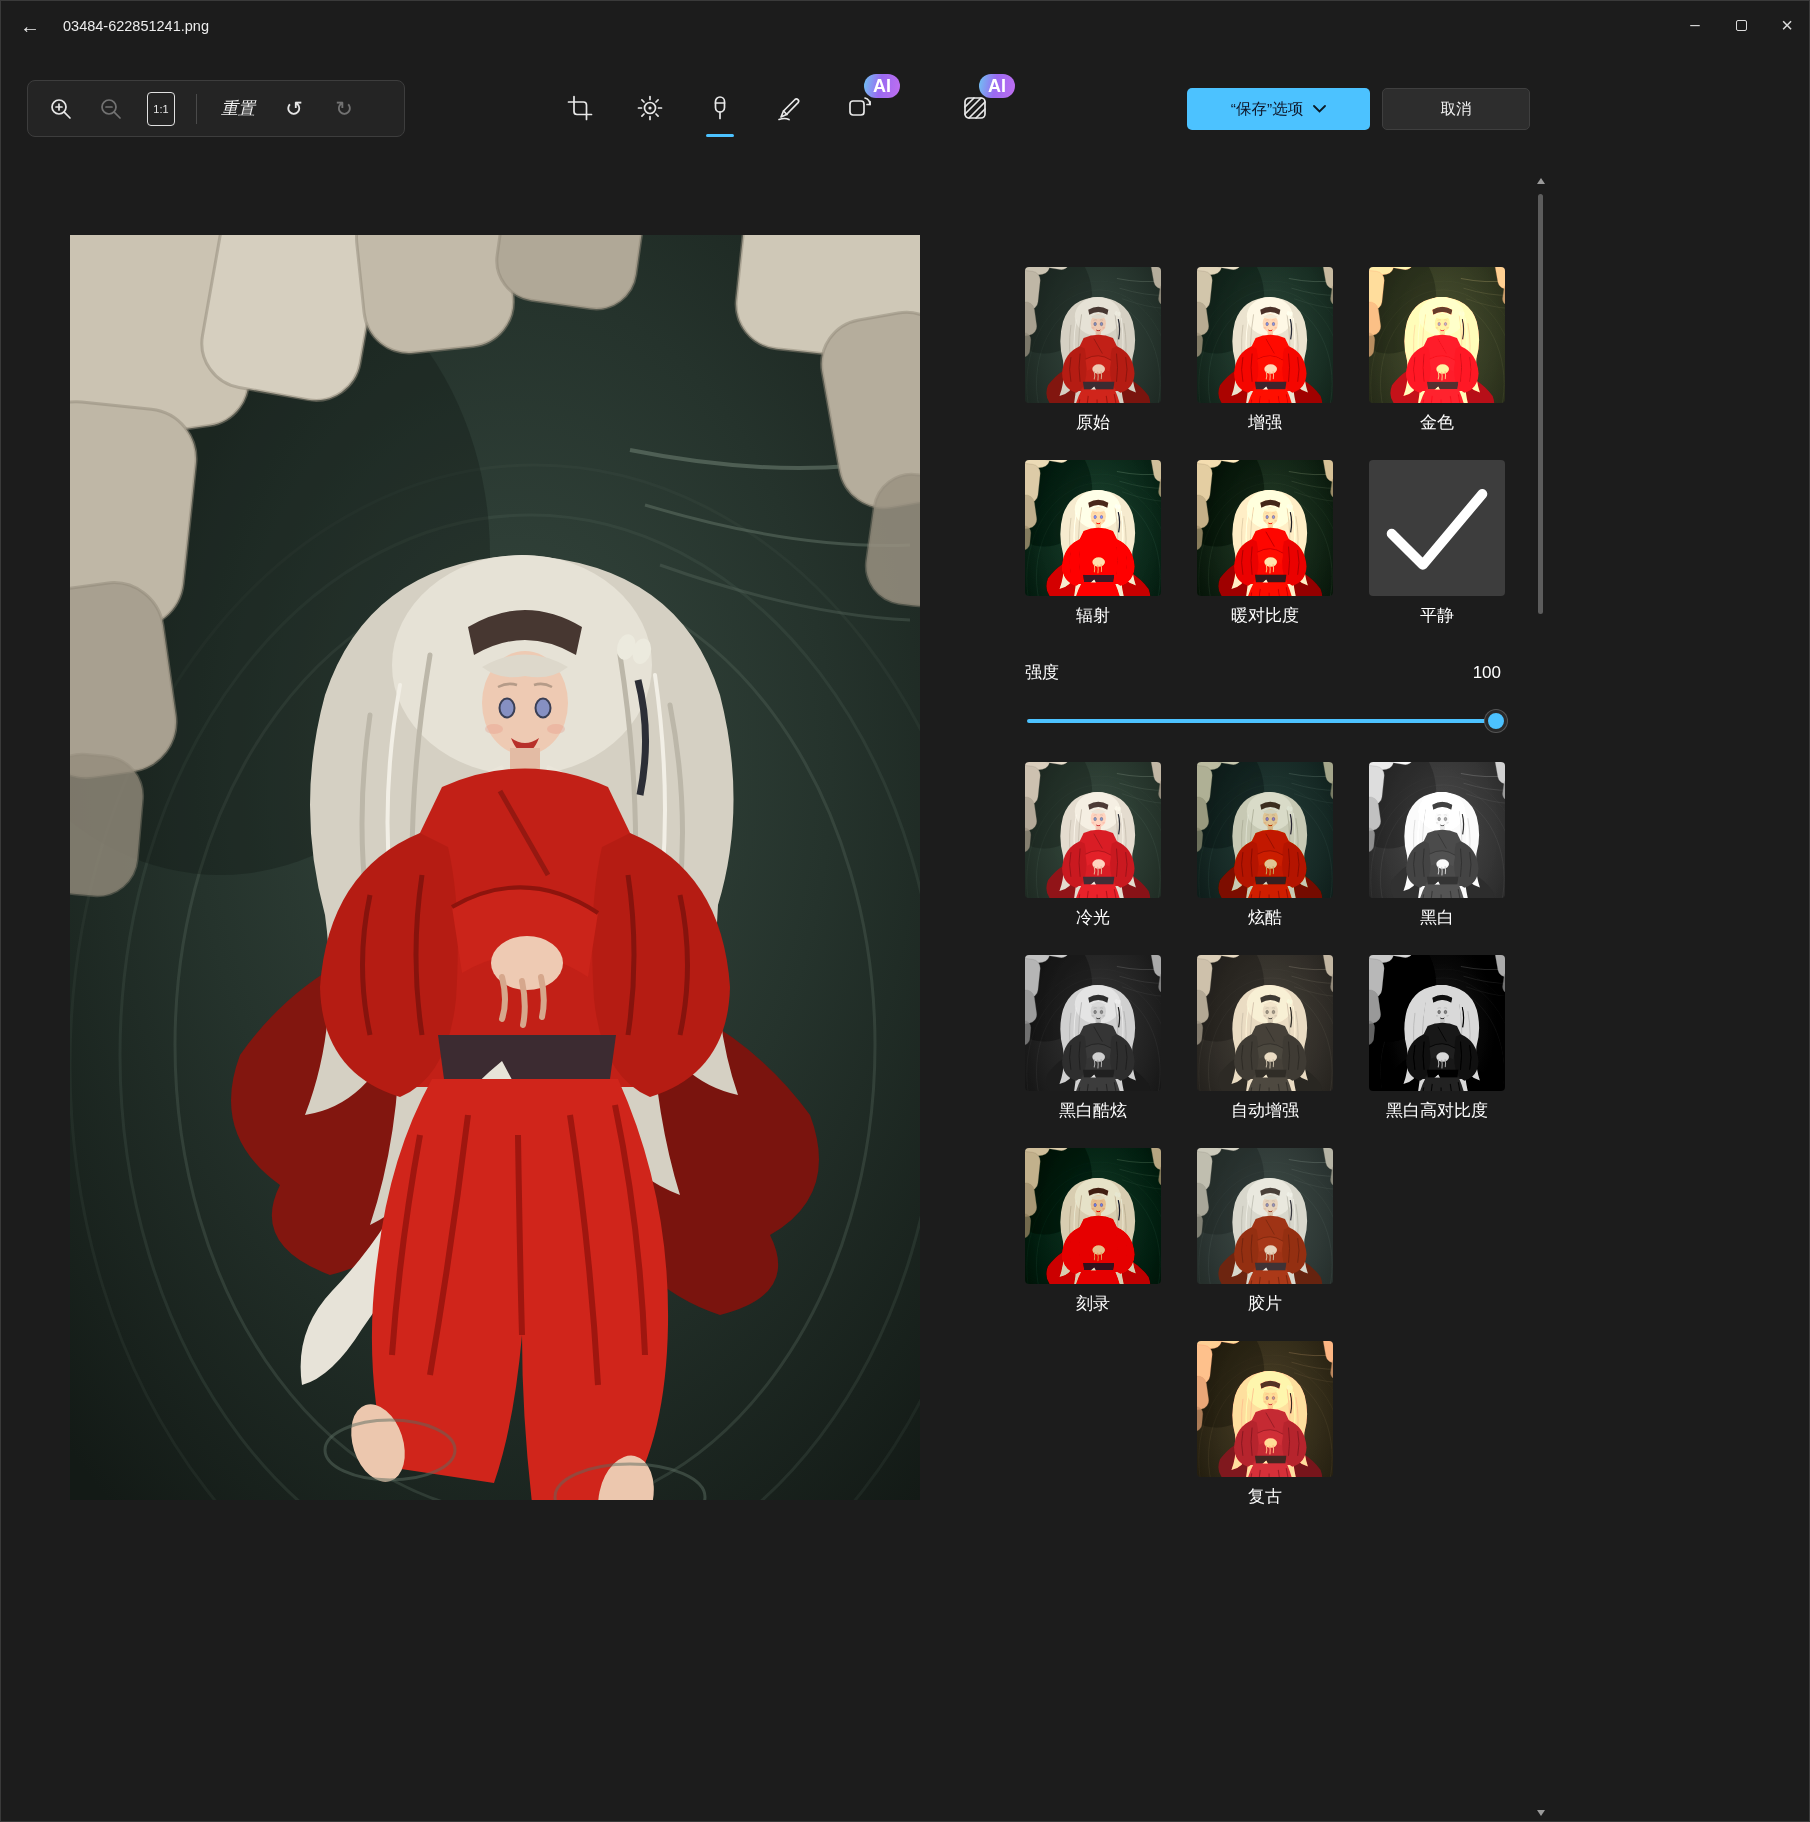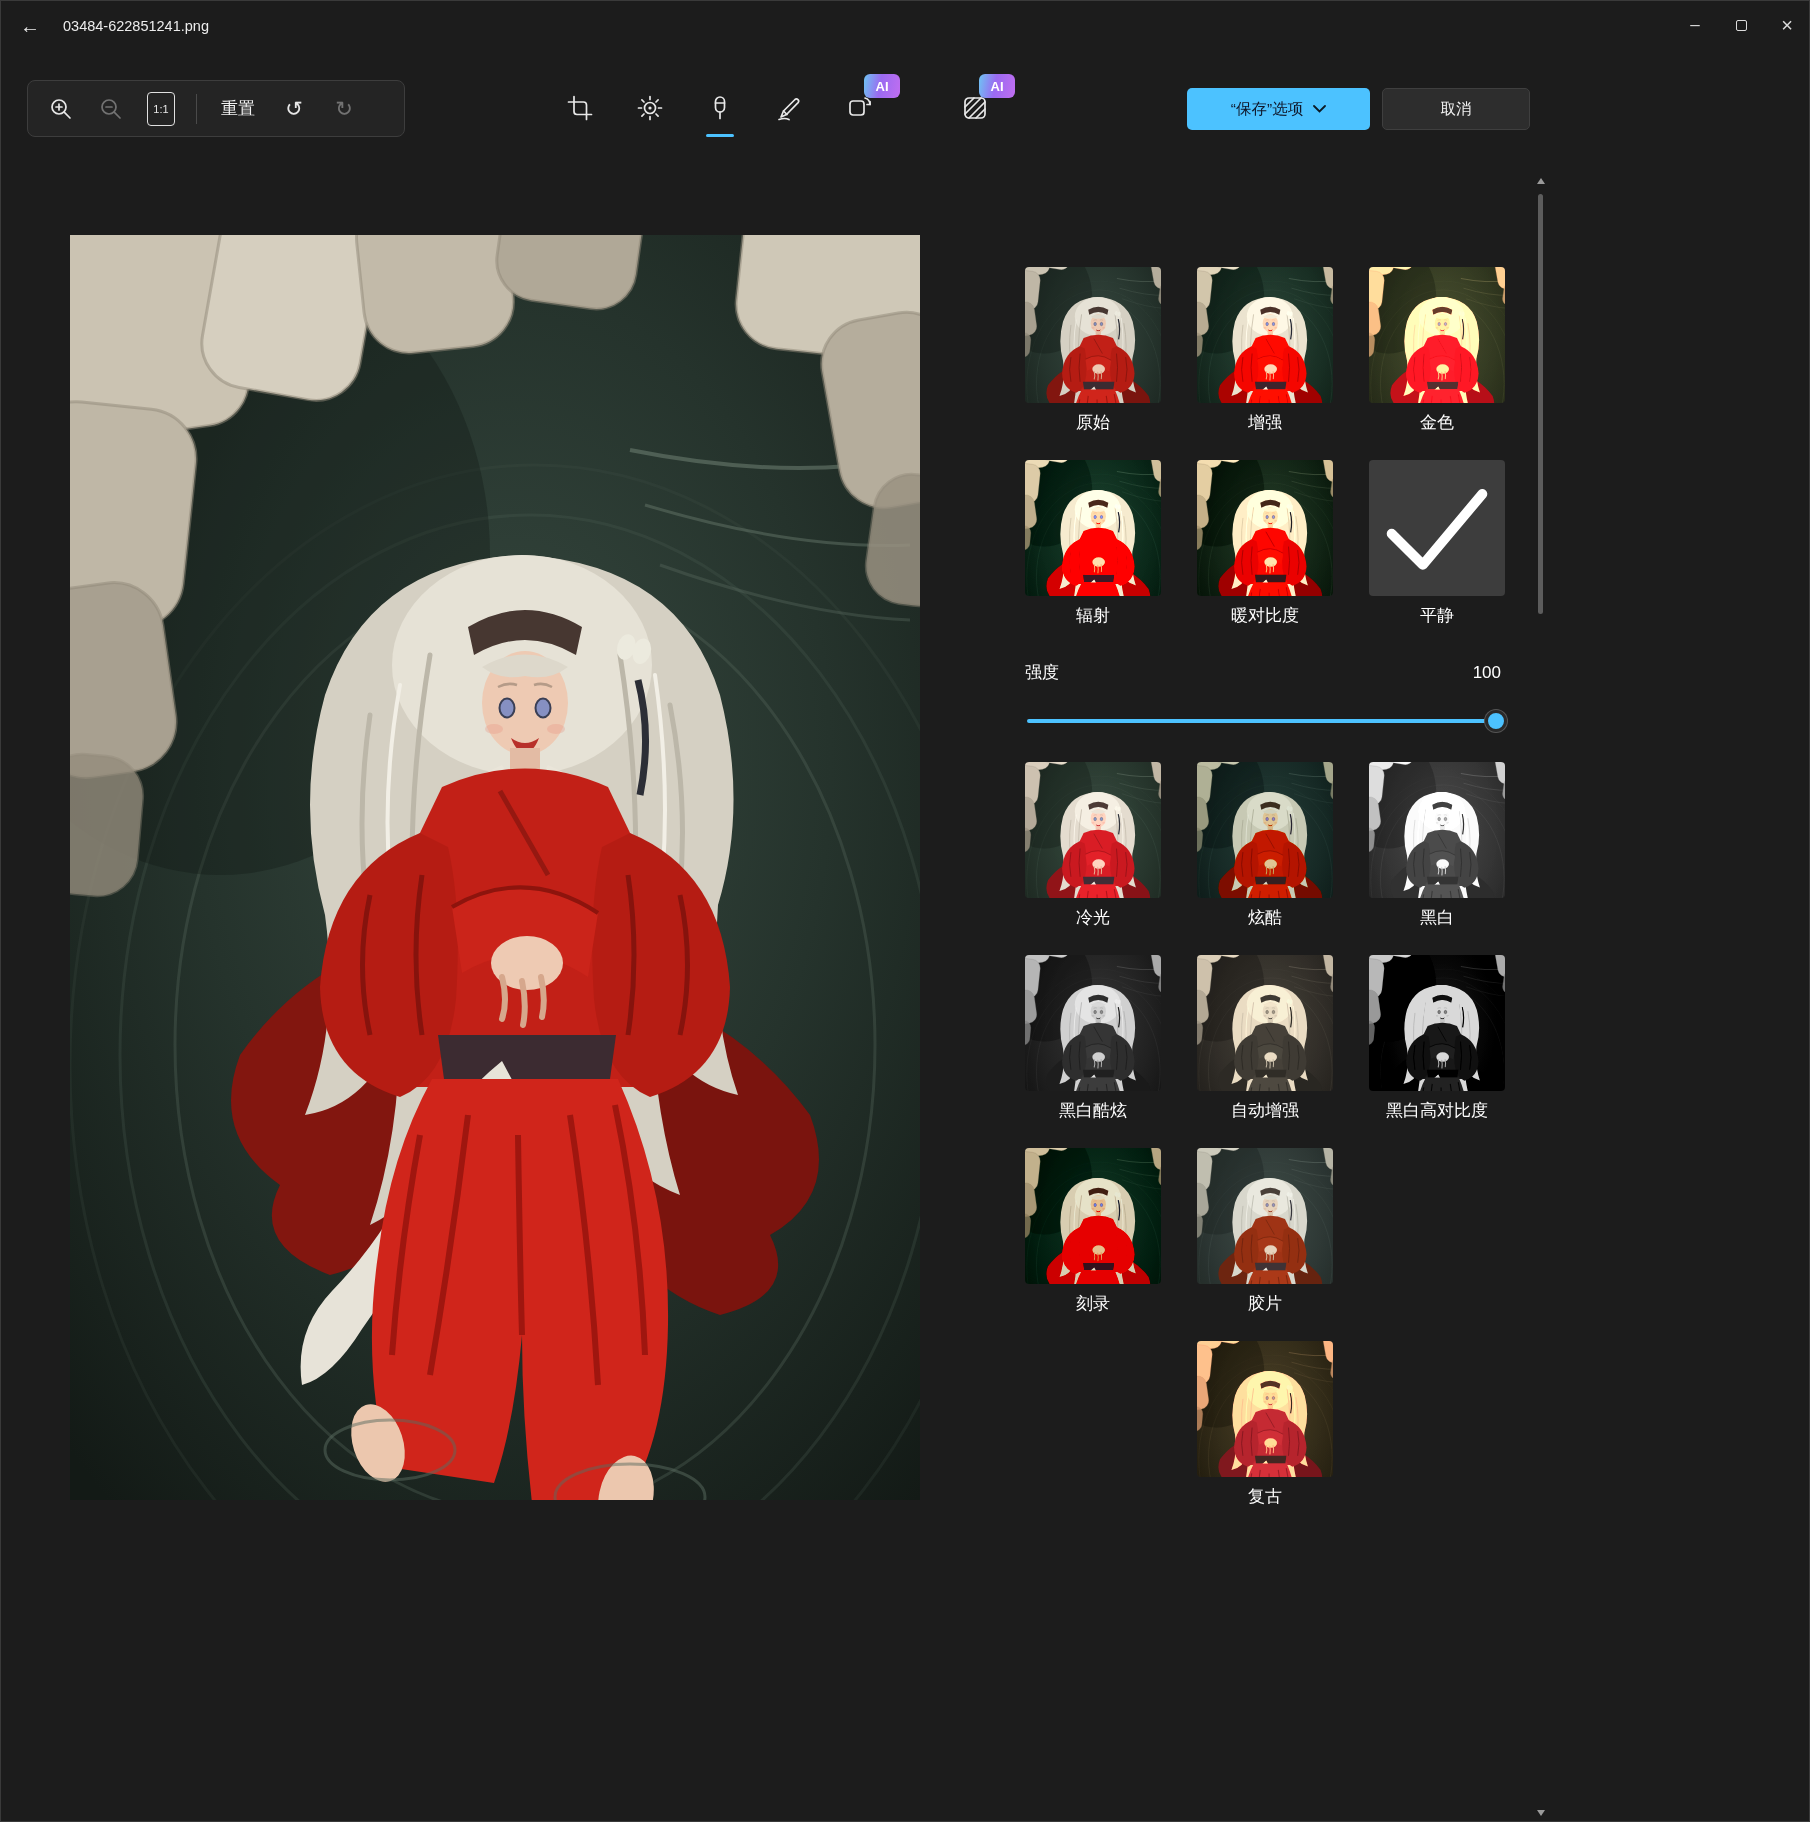--- a/index.html
+++ b/index.html
@@ -21,29 +21,29 @@
   .win-controls button { width:46px; height:50px; background:none; border:none; color:#dcdcdc; font-size:17px; display:flex; align-items:center; justify-content:center; cursor:pointer; }
   .max-glyph { display:inline-block; width:11px; height:11px; border:1.3px solid #dcdcdc; border-radius:2px; }
   .close-glyph { font-size:20px; line-height:1; }
 
   
   .tool-group { position:absolute; left:27px; top:80px; width:378px; height:57px; background:#242424; border:1px solid #3d3d3d; border-radius:8px; display:flex; align-items:center; padding:0 10px; gap:4px; }
   .tg-btn { width:46px; height:42px; background:none; border:none; color:#e8e8e8; display:flex; align-items:center; justify-content:center; cursor:pointer; border-radius:5px; }
   .tg-btn.dim { opacity:0.4; }
   .ratio-box { border:1.5px solid #e0e0e0; border-radius:4px; padding:10px 5px; font-size:11px; color:#e8e8e8; }
   .v-div { width:1px; height:30px; background:#4a4a4a; margin:0 8px; }
-  .reset-btn { background:none; border:none; color:#f2f2f2; font-size:17px; padding:0 12px; height:42px; cursor:pointer; border-radius:5px; }
+  .reset-btn { background:none; border:none; color:#f2f2f2; font-size:17px; padding:0 12px; height:42px; cursor:pointer; border-radius:5px;font-style:italic; }
   .glyph-btn { font-size:21px; }
 
   .edit-tools { position:absolute; left:556px; top:84px; display:flex; gap:22px; align-items:flex-start; }
   .tool-wrap { position:relative; width:48px; height:48px; }
   .et-btn { width:48px; height:48px; background:none; border:none; color:#e8e8e8; display:flex; align-items:center; justify-content:center; cursor:pointer; border-radius:5px; }
   .sel-underline { position:absolute; left:10px; bottom:-5px; width:28px; height:3px; border-radius:2px; background:#4cc2ff; }
   .tool-ai2 { margin-left:45px; }
-  .ai-badge { position:absolute; top:-10px; right:-16px; width:36px; height:24px; border-radius:6px; background:linear-gradient(100deg,#6ec4f3 0%,#9a6af1 45%,#c06ef0 100%); color:#fff; font-size:13px; font-weight:bold; display:flex; align-items:center; justify-content:center; }
+  .ai-badge { position:absolute; top:-10px; right:-16px; width:36px; height:24px; border-radius:12px; background:linear-gradient(100deg,#6ec4f3 0%,#9a6af1 45%,#c06ef0 100%); color:#fff; font-size:18px; font-weight:bold; display:flex; align-items:center; justify-content:center; }
 
   .save-btn { position:absolute; left:1187px; top:88px; width:183px; height:42px; background:#4cc2ff; color:#0f172a; border:none; border-radius:5px; font-size:15.5px; display:flex; align-items:center; justify-content:center; gap:10px; cursor:pointer; font-family:inherit; }
   .cancel-btn { position:absolute; left:1382px; top:88px; width:148px; height:42px; background:#2d2d2d; color:#f2f2f2; border:1px solid #3f3f3f; border-radius:5px; font-size:15.5px; cursor:pointer; font-family:inherit; }
 
   
   .photo { position:absolute; left:70px; top:235px; display:block; }
 
   
   .panel { position:absolute; left:1025px; top:220px; width:480px; }
   .auto-enhance { width:100%; height:85px; background:#2d2d2d; border:1px solid #353535; border-radius:6px; color:#fff; font-size:17px; display:flex; align-items:center; justify-content:center; gap:13px; cursor:pointer; font-family:inherit; }

